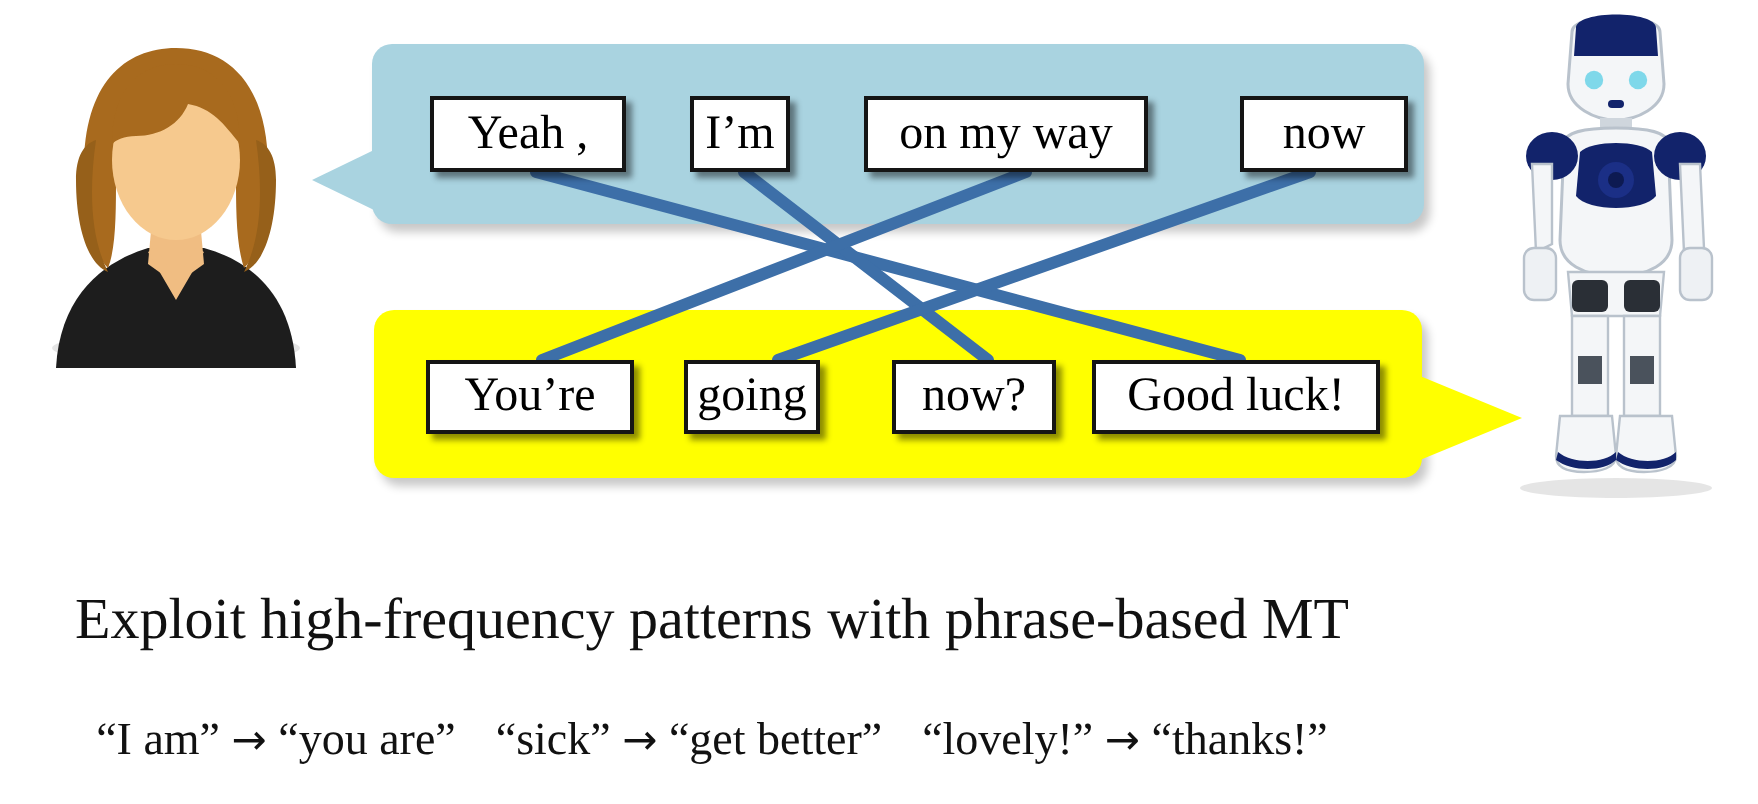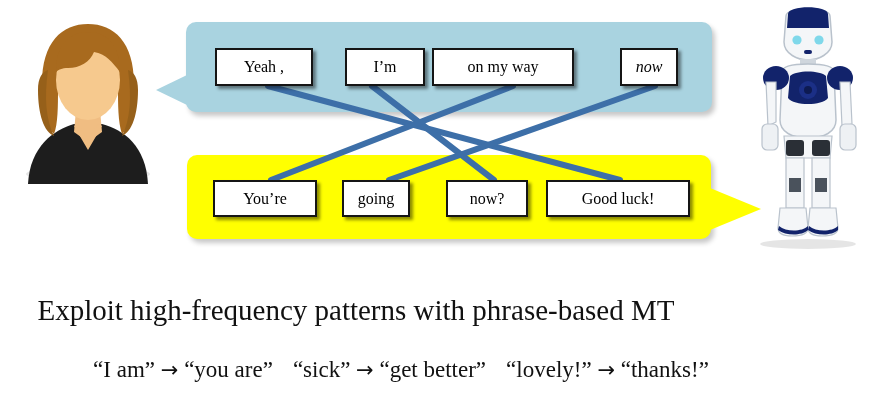--- a/index.html
+++ b/index.html
@@ -64,21 +64,21 @@
 
   
   .chip {
     position: absolute;
     background: #ffffff;
     border: 2px solid #151515;
     box-shadow: 3px 3px 3px rgba(0,0,0,0.45);
     display: flex;
     align-items: center;
     justify-content: center;
-    font-size: 16px;
+    font-size: 24px;
     color: #000000;
     white-space: nowrap;
     box-sizing: border-box;
     z-index: 5;
   }
   .chip.src { height: 38px; top: 48px; }
   .chip.tgt { height: 37px; top: 180px; }
 
   
   #alignment-lines {
@@ -115,21 +115,20 @@
     color: #111111;
     white-space: nowrap;
   }
   #caption-headline {
     top: 294px;
     font-size: 29px;
   }
   #caption-examples {
     top: 357px;
     font-size: 23px;
-    margin-left: 45px;
   }
   #caption-examples .gap { display: inline-block; width: 20px; }
   #caption-examples .arrow { font-family: "DejaVu Sans", sans-serif; font-size: 21px; }
 </style>
 </head>
 <body>
 
 <div id="stage">
 
   <div id="avatar-woman">
@@ -203,23 +202,23 @@
   </div>
 
   <svg id="alignment-lines" viewBox="0 0 879 402">
       <line x1="268" y1="86" x2="620" y2="180" stroke="#3d6fa8" stroke-width="6" stroke-linecap="round"></line>
       <line x1="372" y1="86" x2="494" y2="180" stroke="#3d6fa8" stroke-width="6" stroke-linecap="round"></line>
       <line x1="513" y1="86" x2="271" y2="180" stroke="#3d6fa8" stroke-width="6" stroke-linecap="round"></line>
       <line x1="655" y1="86" x2="389" y2="180" stroke="#3d6fa8" stroke-width="6" stroke-linecap="round"></line>
     </svg>
 
   <div class="chip src" style="left: 215px; width: 98px;">Yeah ,</div>
-  <div class="chip src" style="left: 345px; width: 80px;">I’m</div>
+  <div class="chip src" style="left: 345px; width: 50px;">I’m</div>
   <div class="chip src" style="left: 432px; width: 142px;">on my way</div>
-  <div class="chip src" style="left: 620px; width: 58px; font-style: italic;">now</div>
+  <div class="chip src" style="left: 620px; width: 84px;">now</div>
 
   <div class="chip tgt" style="left: 213px; width: 104px;">You’re</div>
   <div class="chip tgt" style="left: 342px; width: 68px;">going</div>
   <div class="chip tgt" style="left: 446px; width: 82px;">now?</div>
   <div class="chip tgt" style="left: 546px; width: 144px;">Good luck!</div>
 
   <div class="caption" id="caption-headline">Exploit high-frequency patterns with phrase-based MT</div>
 
   <div class="caption" id="caption-examples"><span>“I am” </span><span class="arrow">→</span><span> “you are”</span><span class="gap"></span><span>“sick” </span><span class="arrow">→</span><span> “get better”</span><span class="gap"></span><span>“lovely!” </span><span class="arrow">→</span><span> “thanks!”</span></div>
 

